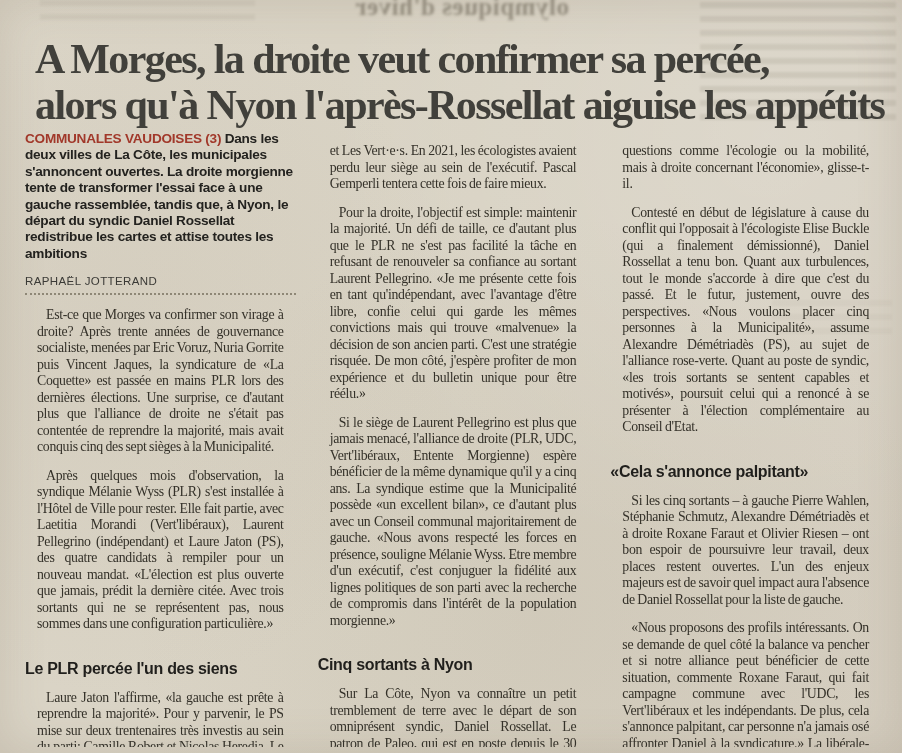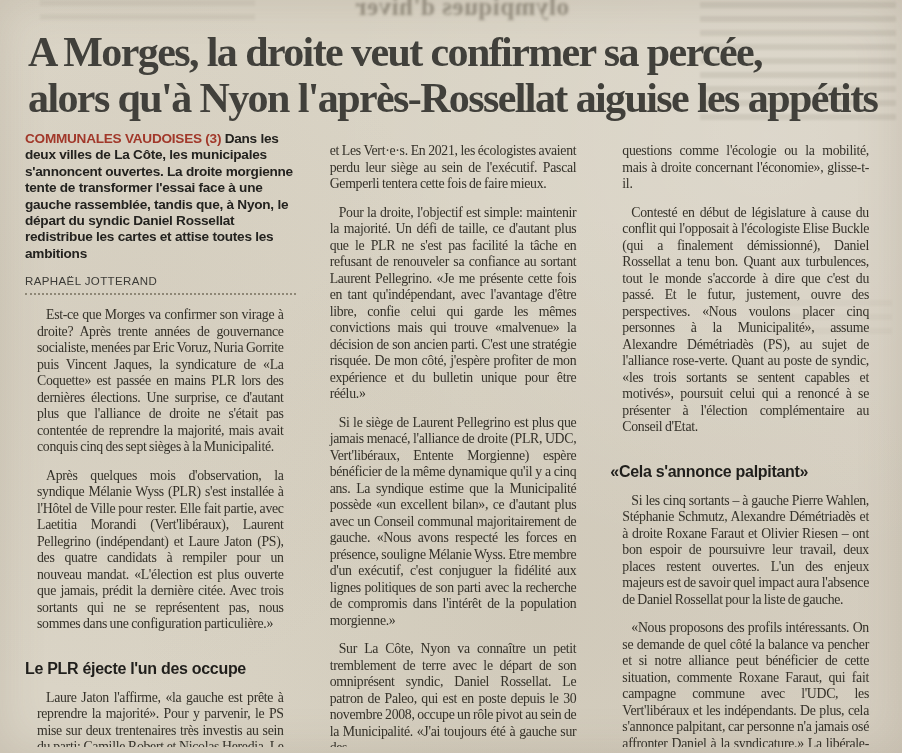--- a/index.html
+++ b/index.html
@@ -51,21 +51,21 @@
   .ghost-lines.gl-topright { right: 6px; top: 2px; width: 196px; height: 118px; }
   .ghost-lines.gl-topleft  { left: 40px; top: 0px;  width: 215px; height: 22px; opacity: 0.22; }
   .ghost-lines.gl-midright { right: 10px; top: 300px; width: 120px; height: 40px; opacity: 0.12; }
 
   
   .headline {
     position: absolute;
     top: 24px;
     left: 23px;
     width: 866px;
-    margin: 5px;
+    margin: 12px;
     font-family: "Liberation Serif", serif;
     font-weight: 700;
     font-size: 42px;
     line-height: 1.10;
     letter-spacing: -1.6px;
     color: #41403b;
     white-space: pre-line;
   }
 
   
@@ -149,28 +149,29 @@
   <h1 class="headline">A Morges, la droite veut confirmer sa percée,
 alors qu'à Nyon l'après-Rossellat aiguise les appétits</h1>
 
   <div class="columns">
 
     <section class="col">
       <p class="lede"><span class="kicker">COMMUNALES VAUDOISES (3)</span> <span>Dans les deux villes de La Côte, les municipales s'annoncent ouvertes. La droite morgienne tente de transformer l'essai face à une gauche rassemblée, tandis que, à Nyon, le départ du syndic Daniel Rossellat redistribue les cartes et attise toutes les ambitions</span></p>
       <div class="byline">RAPHAËL JOTTERAND</div>
       <p class="body indent">Est-ce que Morges va confirmer son virage à droite? Après trente années de gouvernance socialiste, menées par Eric Voruz, Nuria Gorrite puis Vincent Jaques, la syndicature de «La Coquette» est passée en mains PLR lors des dernières élections. Une surprise, ce d'autant plus que l'alliance de droite ne s'était pas contentée de reprendre la majorité, mais avait conquis cinq des sept sièges à la Municipalité.</p>
       <p class="body indent">Après quelques mois d'observation, la syndique Mélanie Wyss (PLR) s'est installée à l'Hôtel de Ville pour rester. Elle fait partie, avec Laetitia Morandi (Vert'libéraux), Laurent Pellegrino (indépendant) et Laure Jaton (PS), des quatre candidats à rempiler pour un nouveau mandat. «L'élection est plus ouverte que jamais, prédit la dernière citée. Avec trois sortants qui ne se représentent pas, nous sommes dans une configuration particulière.»</p>
-      <h2 class="subhead">Le PLR éjecte l'un des occupe</h2>
+      <h2 class="subhead">Le PLR percée l'un des siens</h2>
       <p class="body indent">Laure Jaton l'affirme, «la gauche est prête à reprendre la majorité». Pour y parvenir, le PS mise sur deux trentenaires très investis au sein du parti: Camille Robert et Nicolas Heredia. Le terre socialiste fait alliance avec le POP</p>
     </section>
 
     <section class="col">
       <p class="body">et Les Vert·e·s. En 2021, les écologistes avaient perdu leur siège au sein de l'exécutif. Pascal Gemperli tentera cette fois de faire mieux.</p>
       <p class="body indent">Pour la droite, l'objectif est simple: maintenir la majorité. Un défi de taille, ce d'autant plus que le PLR ne s'est pas facilité la tâche en refusant de renouveler sa confiance au sortant Laurent Pellegrino. «Je me présente cette fois en tant qu'indépendant, avec l'avantage d'être libre, confie celui qui garde les mêmes convictions mais qui trouve «malvenue» la décision de son ancien parti. C'est une stratégie risquée. De mon côté, j'espère profiter de mon expérience et du bulletin unique pour être réélu.»</p>
       <p class="body indent">Si le siège de Laurent Pellegrino est plus que jamais menacé, l'alliance de droite (PLR, UDC, Vert'libéraux, Entente Morgienne) espère bénéficier de la même dynamique qu'il y a cinq ans. La syndique estime que la Municipalité possède «un excellent bilan», ce d'autant plus avec un Conseil communal majoritairement de gauche. «Nous avons respecté les forces en présence, souligne Mélanie Wyss. Etre membre d'un exécutif, c'est conjuguer la fidélité aux lignes politiques de son parti avec la recherche de compromis dans l'intérêt de la population morgienne.»</p>
+      <h2 class="subhead">Cinq sortants à Nyon</h2>
       <p class="body indent">Sur La Côte, Nyon va connaître un petit tremblement de terre avec le départ de son omniprésent syndic, Daniel Rossellat. Le patron de Paleo, qui est en poste depuis le 30 novembre 2008, occupe un rôle pivot au sein de la Municipalité. «J'ai toujours été à gauche sur des</p>
     </section>
 
     <section class="col">
       <p class="body">questions comme l'écologie ou la mobilité, mais à droite concernant l'économie», glisse-t-il.</p>
       <p class="body indent">Contesté en début de législature à cause du conflit qui l'opposait à l'écologiste Elise Buckle (qui a finalement démissionné), Daniel Rossellat a tenu bon. Quant aux turbulences, tout le monde s'accorde à dire que c'est du passé. Et le futur, justement, ouvre des perspectives. «Nous voulons placer cinq personnes à la Municipalité», assume Alexandre Démétriadès (PS), au sujet de l'alliance rose-verte. Quant au poste de syndic, «les trois sortants se sentent capables et motivés», poursuit celui qui a renoncé à se présenter à l'élection complémentaire au Conseil d'Etat.</p>
       <h2 class="subhead">«Cela s'annonce palpitant»</h2>
       <p class="body indent">Si les cinq sortants – à gauche Pierre Wahlen, Stéphanie Schmutz, Alexandre Démétriadès et à droite Roxane Faraut et Olivier Riesen – ont bon espoir de poursuivre leur travail, deux places restent ouvertes. L'un des enjeux majeurs est de savoir quel impact aura l'absence de Daniel Rossellat pour la liste de gauche.</p>
       <p class="body indent"><span>«Nous proposons des profils intéressants. On se demande de quel côté la balance va pencher et si notre alliance peut bénéficier de cette situation, commente Roxane Faraut, qui fait campagne commune avec l'UDC, les Vert'libéraux et les indépendants. De plus, cela s'annonce palpitant, car personne n'a jamais osé affronter Daniel à la syndicature.» La libérale-radicale ne se ferme pas les portes mais reconnaît qu'en l'absence du mentor nyonnais une période d'adaptation sera nécessaire.</span><span class="endmark"></span></p>
     </section>

